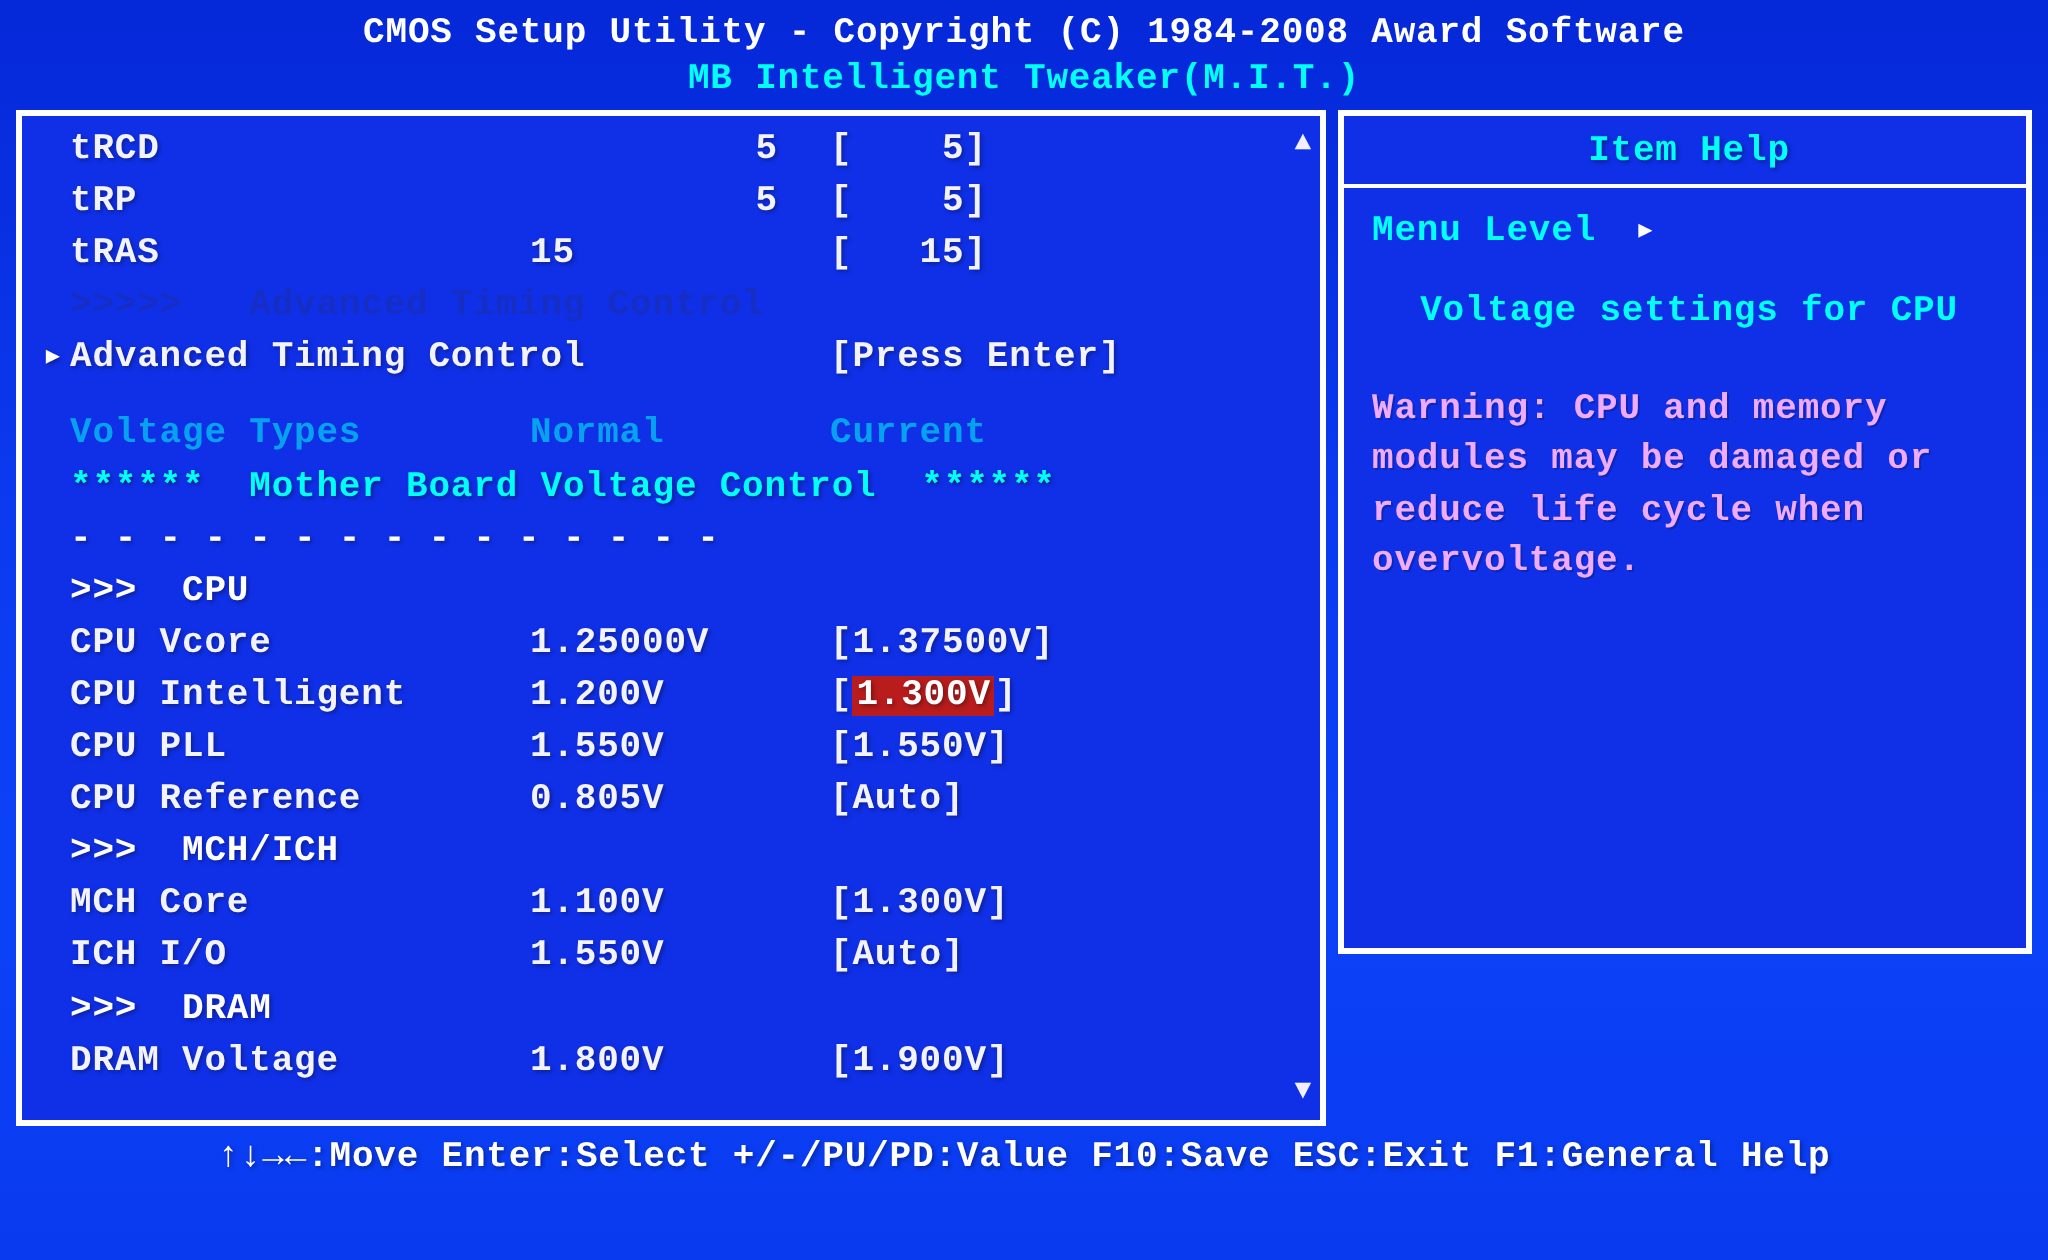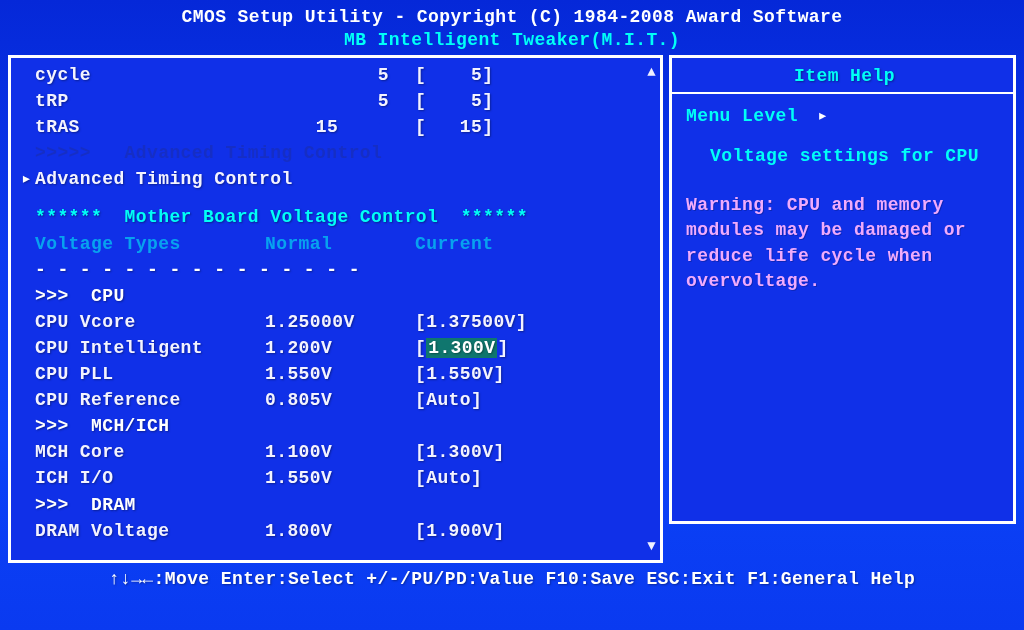--- a/index.html
+++ b/index.html
@@ -35,36 +35,36 @@
     border-radius: 0;
     position: relative;
   }
   .panel-left {
     flex: 0 0 655px;
     height: 508px;
     padding: 4px 8px 4px 10px;
   }
   .panel-right {
     flex: 1;
-    height: 469px;
+    height: 422px;
     padding: 4px 10px 4px 14px;
   }
   .row {
     display: flex;
     line-height: 1.45;
     white-space: pre;
     text-shadow: 1px 1px 2px rgba(0,0,0,.35);
   }
   .lbl   { width: 230px; color: #f3f3ff; }
   .norm  { width: 150px; color: #f3f3ff; }
   .cur   { color: #f3f3ff; }
   .dimrow .lbl, .dimrow .norm, .dimrow .cur { color: #1b2ea8; opacity: .55; text-shadow: none; }
   .marker { display:inline-block; width:14px; color:#ffffff; }
 
-  .sel { background:#0f766e; color:#ffffff; padding:0 2px; }
+  .sel { background:#b91c1c; color:#ffffff; padding:0 2px; }
 
   .section-divider { color:#00fff6; }
   .section-header .lbl, .section-header .norm, .section-header .cur { color:#00fff6; }
 
   .scroll-up {
     position:absolute; right:4px; top:6px; color:#f0f0ff;
     font-size:14px;
   }
   .scroll-down {
     position:absolute; right:4px; bottom:6px; color:#f0f0ff;
@@ -117,58 +117,59 @@
   </div>
 
   <div class="panels">
 
     <div class="panel panel-left">
       <span class="scroll-up">▲</span>
       <span class="scroll-down">▼</span>
 
       <div class="row">
         <span class="marker"> </span>
-        <span class="lbl">cycle</span>
+        <span class="lbl">tRCD</span>
         <span class="norm" style="text-align:right;padding-right:26px">5</span>
         <span class="cur">[    5]</span>
       </div>
       <div class="row">
         <span class="marker"> </span>
         <span class="lbl">tRP</span>
         <span class="norm" style="text-align:right;padding-right:26px">5</span>
         <span class="cur">[    5]</span>
       </div>
       <div class="row">
         <span class="marker"> </span>
         <span class="lbl">tRAS</span>
-        <span class="norm" style="text-align:center;padding-right:26px">15</span>
+        <span class="norm" style="text-align:left;padding-right:26px">15</span>
         <span class="cur">[   15]</span>
       </div>
 
       <div class="row dimrow">
         <span class="marker"> </span>
         <span class="lbl" style="width:auto">&gt;&gt;&gt;&gt;&gt;   Advanced Timing Control</span>
       </div>
 
       <div class="row">
         <span class="marker">▸</span>
         <span class="lbl" style="width:380px">Advanced Timing Control</span>
+        <span class="cur">[Press Enter]</span>
       </div>
 
       <div class="row" style="height:12px"></div>
 
-      <div class="row section-divider">
-        <span class="marker"> </span>
-        <span>******  Mother Board Voltage Control  ******</span>
-      </div>
       <div class="row dimrow section-header">
         <span class="marker"> </span>
         <span class="lbl">Voltage Types</span>
         <span class="norm">Normal</span>
         <span class="cur">Current</span>
+      </div>
+      <div class="row section-divider">
+        <span class="marker"> </span>
+        <span>******  Mother Board Voltage Control  ******</span>
       </div>
       <div class="row dimrow">
         <span class="marker"> </span>
         <span>- - - - - - - - - - - - - - -</span>
       </div>
 
       <div class="row dimrow">
         <span class="marker"> </span>
         <span>&gt;&gt;&gt;  CPU</span>
       </div>

